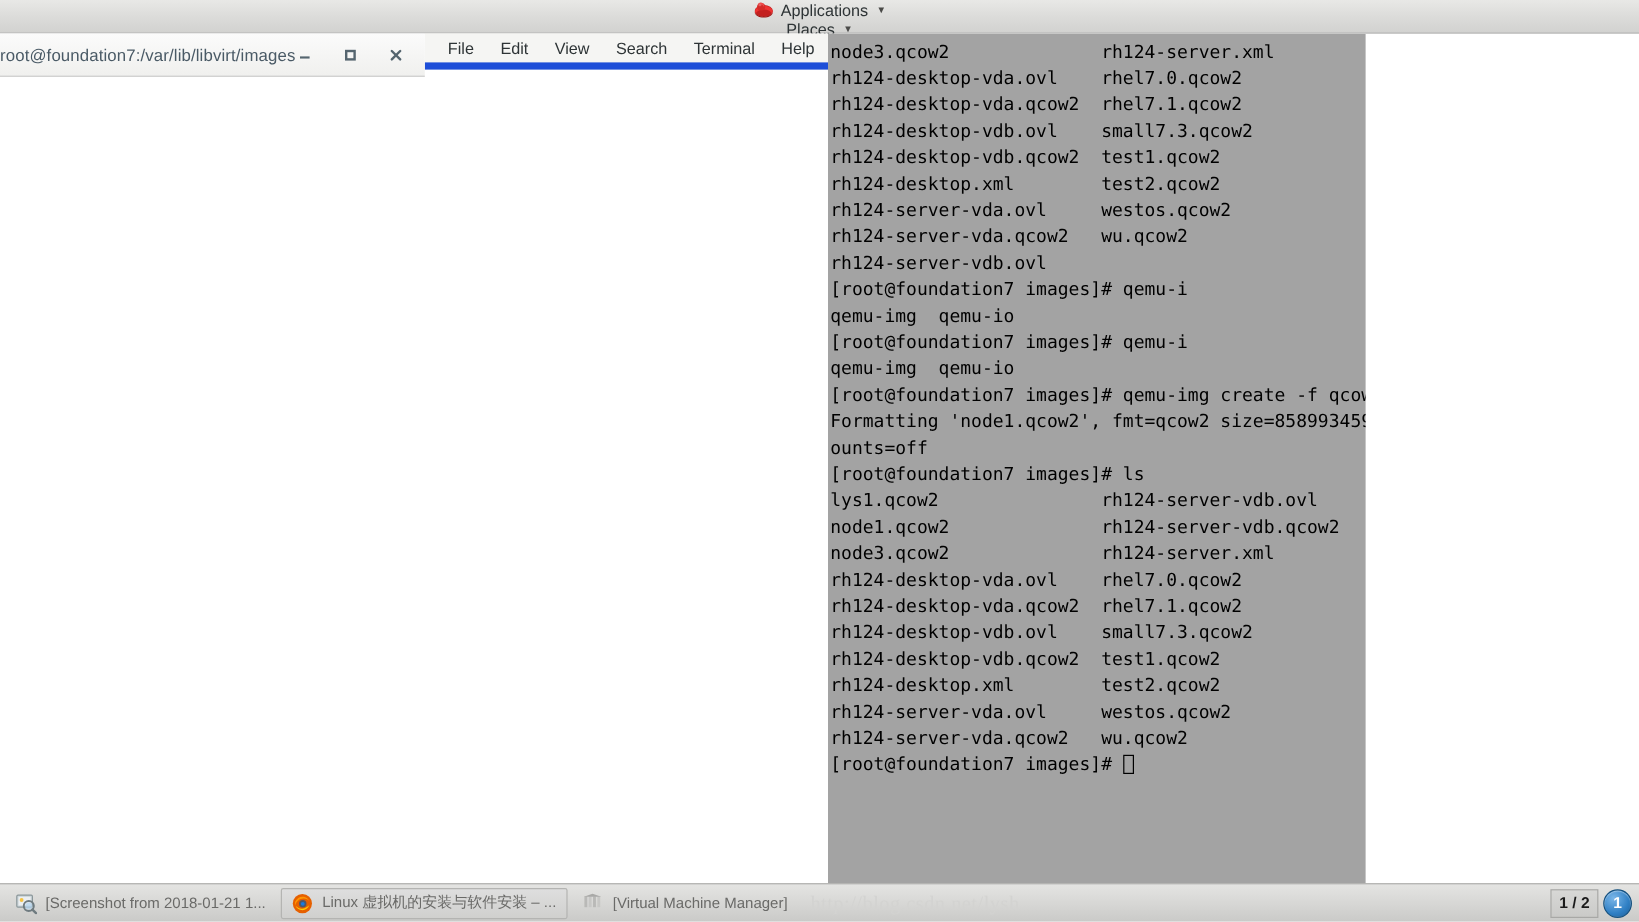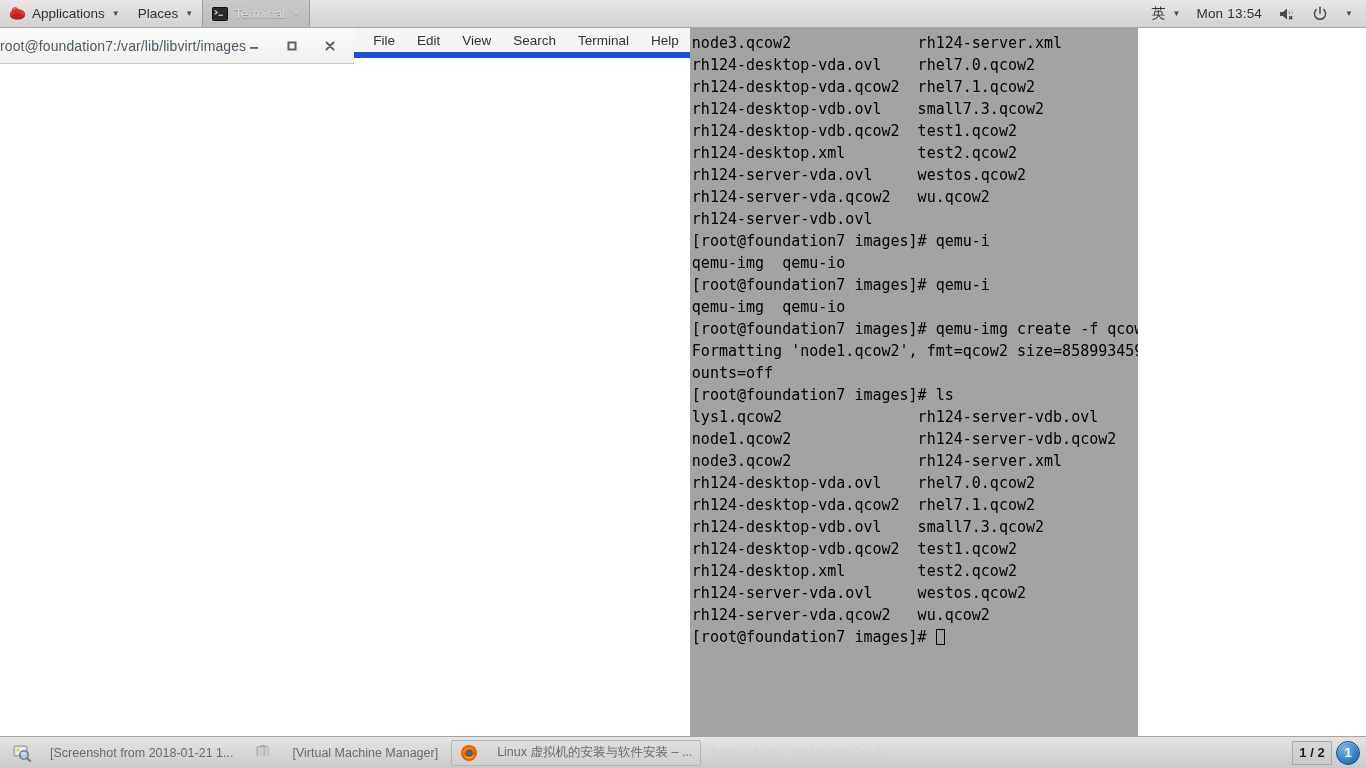--- a/index.html
+++ b/index.html
@@ -10,21 +10,21 @@
     font-family: "Liberation Sans", sans-serif;
   }
 
   
   #top-panel {
     position: absolute; top: 0; left: 0;
     width: 1366px; height: 28px;
     background: linear-gradient(to bottom, #e8e8e6 0%, #dcdcda 50%, #d2d2d0 100%);
     border-bottom: 1px solid #a8a8a6;
     display: flex; align-items: center;
-    font-size: 13.5px; color: #2e3436;
+    font-size: 13.5px; color: #2e3436; flex-direction: column;
   }
   .panel-item {
     display: flex; align-items: center; gap: 6px;
     height: 27px; padding: 0 9px;
     white-space: nowrap;
   }
   .panel-item .caret { font-size: 8px; color: #4a4a48; margin-left: 1px; }
   #panel-terminal-item {
     background: linear-gradient(to bottom, #c9c9c7 0%, #bdbdbb 100%);
     border-left: 1px solid #9a9a98;
@@ -111,21 +111,21 @@
   
   #taskbar {
     position: absolute; bottom: 0; left: 0;
     width: 1366px; height: 32px;
     background: linear-gradient(to bottom, #e4e4e2 0%, #d6d6d4 55%, #cacac8 100%);
     border-top: 1px solid #a6a6a4;
     display: flex; align-items: center;
     padding: 0 2px;
   }
   .task-btn {
-    display: flex; align-items: center; gap: 19px;
+    display: flex; align-items: center; gap: 7px;
     height: 26px; margin: 0 2px; padding: 0 8px;
     border: 1px solid transparent;
     font-size: 12.5px; color: #2e3436;
     max-width: 262px; overflow: hidden; white-space: nowrap;
   }
   .task-btn.active {
     background: linear-gradient(to bottom, #d0d0ce 0%, #c2c2c0 100%);
     border: 1px solid #9e9e9c;
     border-radius: 2px;
     font-weight: bold;
@@ -310,46 +310,46 @@
         <circle cx="11" cy="11" r="4.2" fill="none" stroke="#6f7b80" stroke-width="1.6"></circle>
         <circle cx="11" cy="11" r="3" fill="#b3d4f0" opacity=".7"></circle>
         <path d="M14 14l3 3" stroke="#6f7b80" stroke-width="2" stroke-linecap="round"></path>
         <circle cx="5" cy="6" r="1.6" fill="#f5c344"></circle>
       </svg>
     </span>
     <span class="task-label">[Screenshot from 2018-01-21 1...</span>
   </div>
 
 
+  <div class="task-btn inactive">
+    <span class="task-icon">
+      <svg width="18" height="18" viewBox="0 0 18 18">
+        <circle cx="9" cy="9" r="8" fill="#e66000"></circle>
+        <path d="M3 7.5c1.5-3.5 5-5 8-4 2 .7 3.3 2.2 3.8 3.6-1-1.4-2.8-2.3-4.8-2.3-3.4 0-6.2 2.4-6.9 5.6C2.6 9.3 2.7 8.3 3 7.5z" fill="#ff9500"></path>
+        <path d="M14.7 10.4c-1 2.6-3.6 4.4-6.6 4-2.3-.3-4.1-1.8-4.9-3.8 1.3 1.8 3.5 2.9 5.9 2.6 2.4-.3 4.4-1.6 5.6-2.8z" fill="#ffcb00"></path>
+        <circle cx="9.3" cy="9.2" r="3.1" fill="#00539f" opacity=".65"></circle>
+        <circle cx="9.3" cy="9.2" r="1.6" fill="#0a84ff" opacity=".8"></circle>
+      </svg>
+    </span>
+    <span class="task-label">Linux 虚拟机的安装与软件安装 – ...</span>
+  </div>
+
   <div class="task-btn minimized">
     <span class="task-icon">
       <svg width="18" height="14" viewBox="0 0 18 14">
         <rect x="1" y="3" width="2.4" height="9" fill="#b9b9b7"></rect>
         <rect x="4.6" y="3" width="2.4" height="9" fill="#c7c7c5"></rect>
         <rect x="8.2" y="3" width="2.4" height="9" fill="#b9b9b7"></rect>
         <rect x="11.8" y="3" width="2.4" height="9" fill="#c7c7c5"></rect>
         <path d="M0.5 3.2L7.8 0.8l7.3 2.4z" fill="#a9a9a7"></path>
       </svg>
     </span>
     <span class="task-label">[Virtual Machine Manager]</span>
   </div>
 
-  <div class="task-btn inactive">
-    <span class="task-icon">
-      <svg width="18" height="18" viewBox="0 0 18 18">
-        <circle cx="9" cy="9" r="8" fill="#e66000"></circle>
-        <path d="M3 7.5c1.5-3.5 5-5 8-4 2 .7 3.3 2.2 3.8 3.6-1-1.4-2.8-2.3-4.8-2.3-3.4 0-6.2 2.4-6.9 5.6C2.6 9.3 2.7 8.3 3 7.5z" fill="#ff9500"></path>
-        <path d="M14.7 10.4c-1 2.6-3.6 4.4-6.6 4-2.3-.3-4.1-1.8-4.9-3.8 1.3 1.8 3.5 2.9 5.9 2.6 2.4-.3 4.4-1.6 5.6-2.8z" fill="#ffcb00"></path>
-        <circle cx="9.3" cy="9.2" r="3.1" fill="#00539f" opacity=".65"></circle>
-        <circle cx="9.3" cy="9.2" r="1.6" fill="#0a84ff" opacity=".8"></circle>
-      </svg>
-    </span>
-    <span class="task-label">Linux 虚拟机的安装与软件安装 – ...</span>
-  </div>
-
   <div id="taskbar-spacer">
     <span id="csdn-watermark">http://blog.csdn.net/lysh</span>
   </div>
 
   <div id="workspace-switcher">
     <span>1 / 2</span>
   </div>
 
   <div id="notify-badge">
     <span>1</span>

